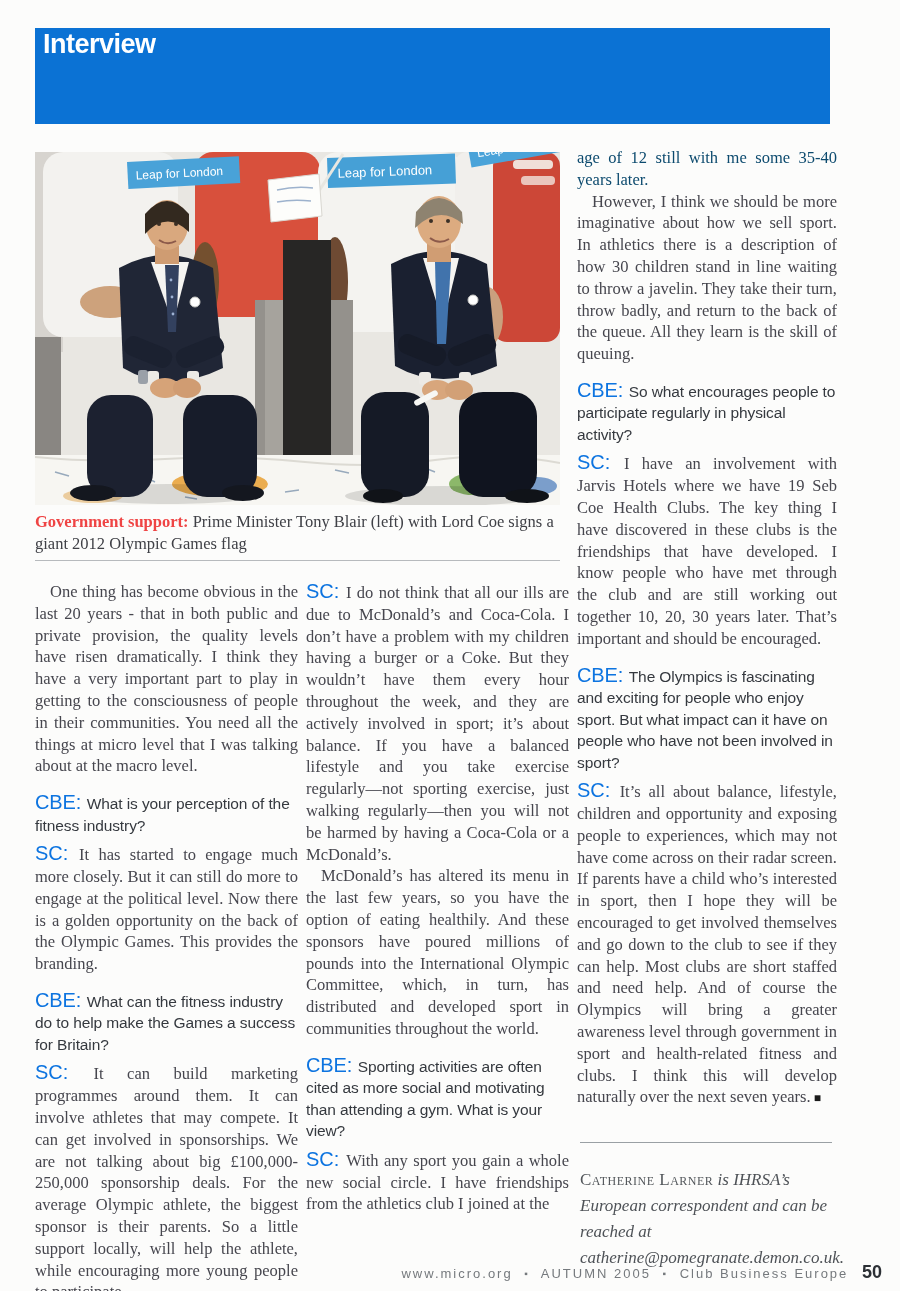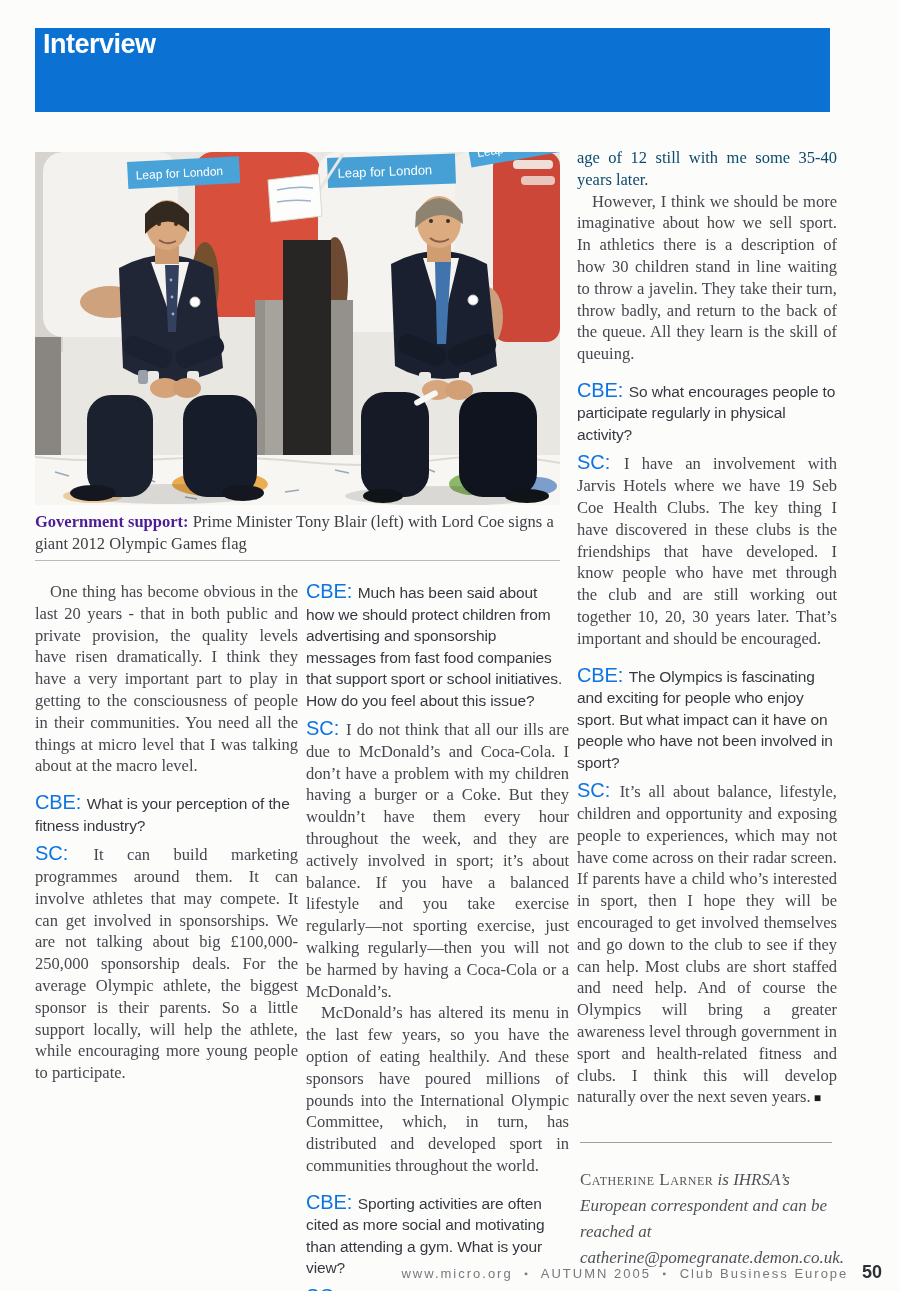--- a/index.html
+++ b/index.html
@@ -1,35 +1,35 @@
 <!DOCTYPE html>
 <html><head>
 <meta charset="utf-8">
 <style>
   html,body{margin:0;padding:0;background:#e9e9e7;}
   .page{position:relative;width:900px;height:1291px;background:#fcfcfb;margin:0 auto;
         font-family:"Liberation Serif", serif;overflow:hidden;}
 
   
-  .banner{position:absolute;left:35px;top:28px;width:795px;height:84px;background:#0b72d4;}
+  .banner{position:absolute;left:35px;top:28px;width:795px;height:96px;background:#0b72d4;}
   .section-label{position:absolute;left:8px;top:1px;color:#ffffff;
         font-family:"Liberation Sans", sans-serif;font-weight:bold;font-size:27px;letter-spacing:-0.5px;}
   .quote-box{position:absolute;left:152px;top:4px;right:4px;bottom:4px;background:#ffffff;
         border:2px solid #0b72d4;}
   .quote-l1,.quote-l2{font-family:"Liberation Sans", sans-serif;color:#4c5156;font-size:19px;line-height:27px;}
   .quote-l1{margin:7px 0 0 28px;}
   .quote-l2{margin:0 0 0 146px;}
 
   
   .photo{position:absolute;left:35px;top:152px;width:525px;height:353px;background:#e9e7e3;}
   .photo svg{display:block;width:100%;height:100%;}
 
   
   .caption{position:absolute;left:35px;top:511px;width:530px;font-size:16.5px;line-height:22px;color:#3f4046;}
-  .caption b{color:#4c1d95;}
+  .caption b{color:#ef4444;}
   .cap-rule{position:absolute;left:35px;top:560px;width:525px;height:1px;background:#b7babd;}
 
   
   .col{position:absolute;width:263px;}
   .col1{left:35px;top:581px;}
   .col2{left:306px;top:581px;}
   .col3{left:577px;top:147px;width:260px;}
 
   p.blk{margin:0;text-align:justify;}
   p.q{font-family:"Liberation Sans", sans-serif;font-size:15.5px;line-height:21.5px;color:#35393f;
@@ -164,24 +164,25 @@
       </g>
     </svg>
   </div>
 
   <div class="caption"><b>Government support:</b><span> Prime Minister Tony Blair (left) with Lord Coe signs a giant 2012 Olympic Games flag</span></div>
   <div class="cap-rule"></div>
 
   <div class="col col1">
       <p class="blk p">One thing has become obvious in the last 20 years - that in both public and private provision, the quality levels have risen dramatically. I think they have a very important part to play in getting to the consciousness of people in their communities. You need all the things at micro level that I was talking about at the macro level.</p>
       <p class="blk q"><span class="speaker">CBE: </span>What is your perception of the fitness industry?</p>
+      <p class="blk a"><span class="speaker">SC: </span>It has started to engage much more closely. But it can still do more to engage at the political level. Now there is a golden opportunity on the back of the Olympic Games. This provides the branding.</p>
+      <p class="blk q"><span class="speaker">CBE: </span>What can the fitness industry do to help make the Games a success for Britain?</p>
       <p class="blk a"><span class="speaker">SC: </span>It can build marketing programmes around them. It can involve athletes that may compete. It can get involved in sponsorships. We are not talking about big £100,000-250,000 sponsorship deals. For the average Olympic athlete, the biggest sponsor is their parents. So a little support locally, will help the athlete, while encouraging more young people to participate.</p>
     </div>
   <div class="col col2">
-      <p class="blk q"><span class="speaker">CBE: </span>Much has been said about how we should protect children from advertising and sponsorship messages from fast food companies that support sport or school initiatives. How do you feel about this issue?</p>
       <p class="blk a"><span class="speaker">SC: </span>I do not think that all our ills are due to McDonald’s and Coca-Cola. I don’t have a problem with my children having a burger or a Coke. But they wouldn’t have them every hour throughout the week, and they are actively involved in sport; it’s about balance. If you have a balanced lifestyle and you take exercise regularly—not sporting exercise, just walking regularly—then you will not be harmed by having a Coca-Cola or a McDonald’s.</p>
       <p class="blk p">McDonald’s has altered its menu in the last few years, so you have the option of eating healthily. And these sponsors have poured millions of pounds into the International Olympic Committee, which, in turn, has distributed and developed sport in communities throughout the world.</p>
       <p class="blk q"><span class="speaker">CBE: </span>Sporting activities are often cited as more social and motivating than attending a gym. What is your view?</p>
       <p class="blk a"><span class="speaker">SC: </span>With any sport you gain a whole new social circle. I have friendships from the athletics club I joined at the</p>
     </div>
   <div class="col col3">
       <p class="blk pc">age of 12 still with me some 35-40 years later.</p>
       <p class="blk p">However, I think we should be more imaginative about how we sell sport. In athletics there is a description of how 30 children stand in line waiting to throw a javelin. They take their turn, throw badly, and return to the back of the queue. All they learn is the skill of queuing.</p>
       <p class="blk q"><span class="speaker">CBE: </span>So what encourages people to participate regularly in physical activity?</p>
       <p class="blk a"><span class="speaker">SC: </span>I have an involvement with Jarvis Hotels where we have 19 Seb Coe Health Clubs. The key thing I have discovered in these clubs is the friendships that have developed. I know people who have met through the club and are still working out together 10, 20, 30 years later. That’s important and should be encouraged.</p>

